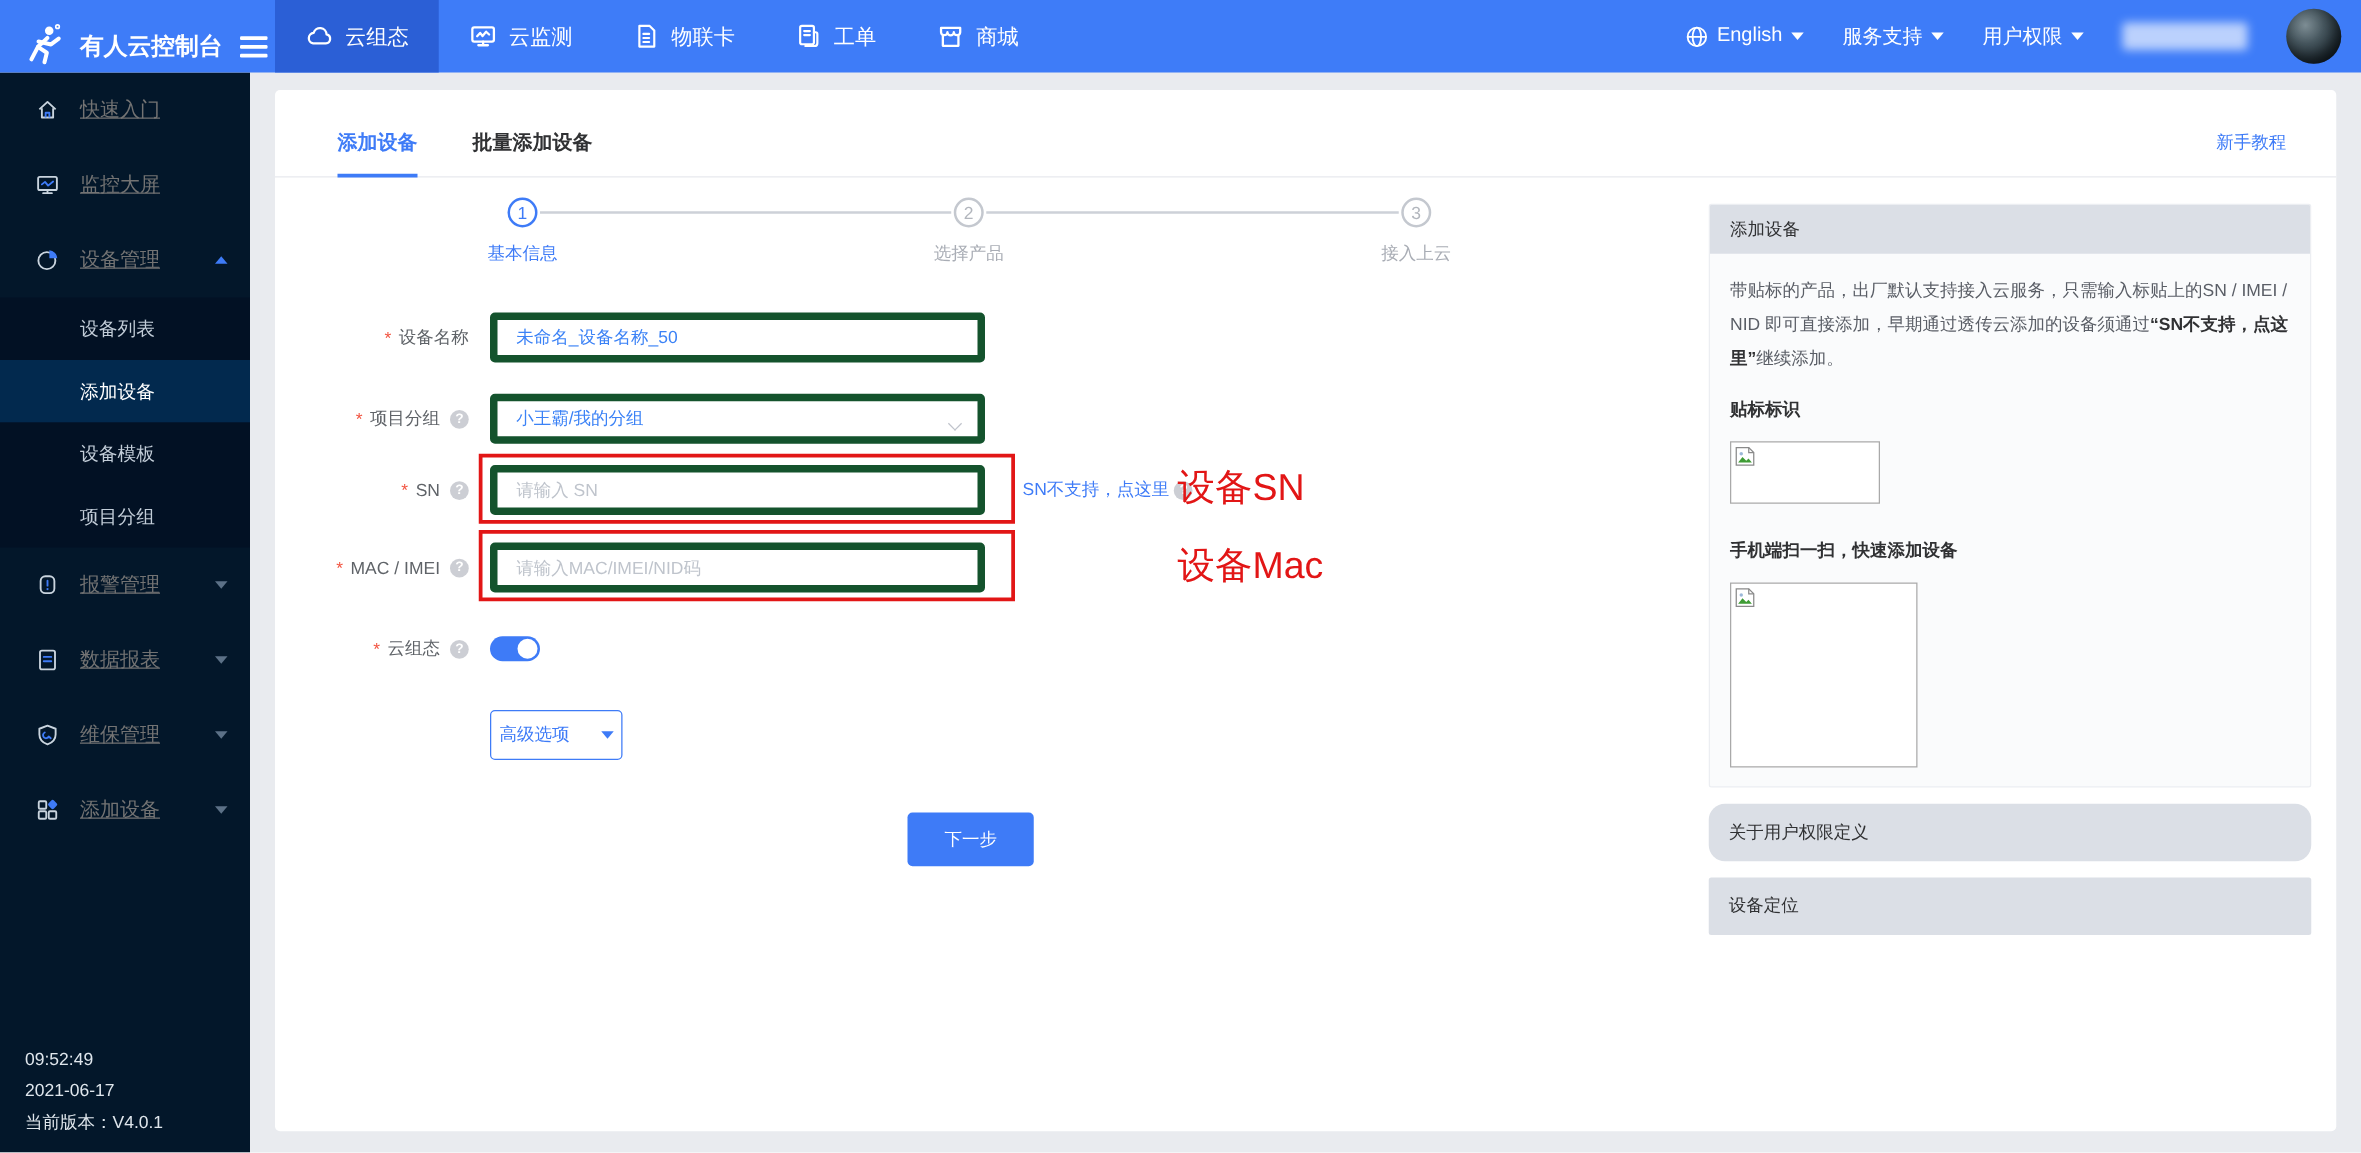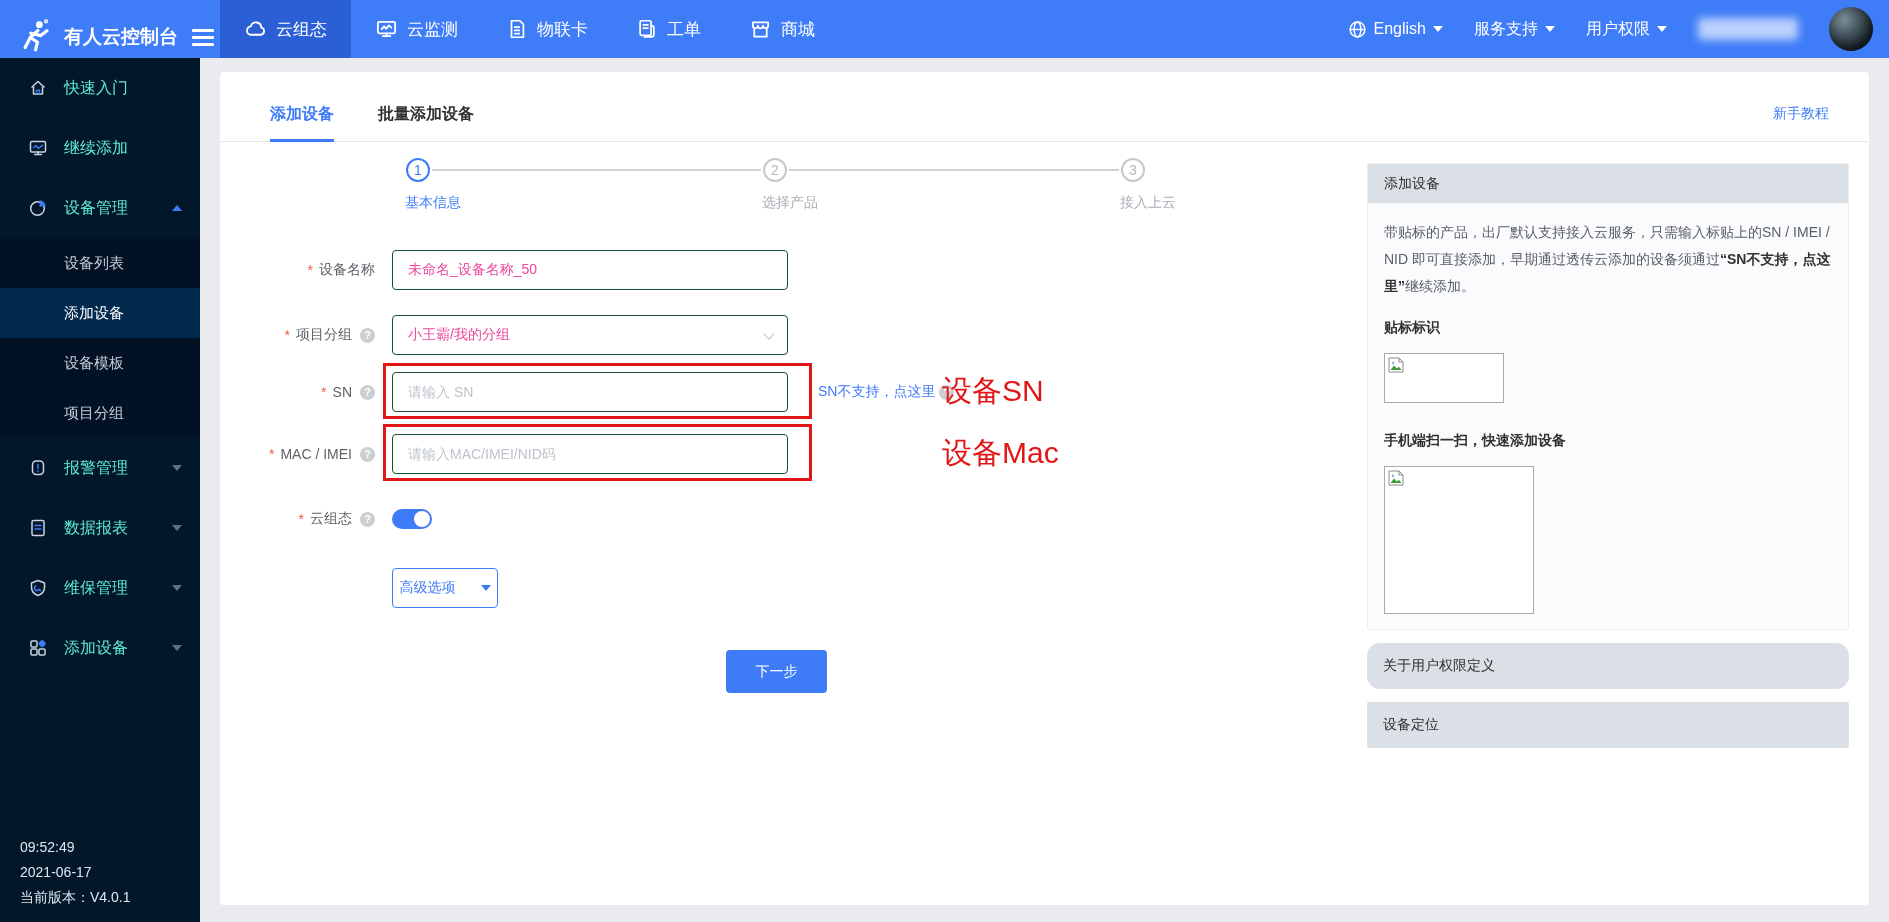--- a/index.html
+++ b/index.html
@@ -26,21 +26,21 @@
   .caret-down { width:0; height:0; border-left:5px solid transparent; border-right:5px solid transparent;
     border-top:6px solid currentColor; display:inline-block; }
   .blurname { width:100px; height:22px; background:rgba(255,255,255,.65); border-radius:3px; filter:blur(4px); }
   .avatar { width:44px; height:44px; border-radius:50%;
     background:radial-gradient(circle at 35% 30%, #7d8d94 0%, #46565e 35%, #17232b 80%);
     box-shadow:inset -4px -6px 10px rgba(0,0,0,.5); }
 
   
   .sidebar { position:absolute; left:0; top:58px; width:200px; height:864px; background:#03172a; z-index:5; }
   .side-item { height:60px; display:flex; align-items:center; gap:16px; padding-left:28px;
-    color:#5eead4; font-size:16px; position:relative; cursor:pointer; }
+    color:#737373; font-size:16px; position:relative; cursor:pointer;text-decoration:underline; }
   .side-item .arrow { position:absolute; right:18px; }
   .arrow-up { width:0; height:0; border-left:5px solid transparent; border-right:5px solid transparent;
     border-bottom:6px solid #3e7bf7; }
   .arrow-dn { width:0; height:0; border-left:5px solid transparent; border-right:5px solid transparent;
     border-top:6px solid #5c7187; }
   .side-sub { height:50px; display:flex; align-items:center; padding-left:64px;
     background:#021124; color:#c2cdd8; font-size:15px; cursor:pointer; }
   .side-sub.active { background:#02294e; color:#ffffff; }
   .side-footer { position:absolute; left:20px; bottom:12px; color:#dfe6ec; font-size:14px; line-height:25px; }
 
@@ -54,33 +54,33 @@
   .tab.active { color:#3e7bf7; border-bottom-color:#3e7bf7; }
   .tutorial { position:absolute; right:40px; top:33px; color:#3e7bf7; font-size:14px; cursor:pointer; }
 
   
   .stepper { position:absolute; left:0; top:86px; width:1140px; height:60px; }
   .step-circle { position:absolute; top:0; width:24px; height:24px; border-radius:50%;
     border:2px solid #c4c8cf; background:#fff; color:#b2b6bd; font-size:14px;
     display:flex; align-items:center; justify-content:center; transform:translateX(-50%); }
   .step-circle.active { border-color:#3e7bf7; color:#3e7bf7; }
   .step-line { position:absolute; top:11px; height:2px; background:#cdd1d8; }
-  .step-label { position:absolute; top:36px; transform:translateX(-50%); font-size:14px; color:#a9adb5; white-space:nowrap;margin-left:15px; }
+  .step-label { position:absolute; top:36px; transform:translateX(-50%); font-size:14px; color:#a9adb5; white-space:nowrap; }
   .step-label.active { color:#3e7bf7; }
 
   
   .frow { position:absolute; left:0; height:40px; display:flex; align-items:center; }
   .flabel { width:155px; display:flex; justify-content:flex-end; align-items:center; gap:4px;
     font-size:14px; color:#5f6368; }
   .req { color:#f25643; margin-right:2px; }
   .qmark { width:15px; height:15px; border-radius:50%; background:#ccced4; color:#fff;
     font-size:11px; line-height:15px; text-align:center; font-weight:bold; margin-left:4px; flex:none; cursor:pointer; }
   .qmark::before { content:"?"; }
-  .finput, .fselect { margin-left:17px; width:396px; height:40px; border:1px solid #14532d;
-    border-radius:4px; padding:0 15px; font-size:14px; color:#ec4899; background:#fff;
+  .finput, .fselect { margin-left:17px; width:396px; height:40px; border:6px solid #14532d;
+    border-radius:4px; padding:0 15px; font-size:14px; color:#3b82f6; background:#fff;
     font-family:"Liberation Sans","DejaVu Sans",sans-serif; }
   .finput::placeholder { color:#bfc4cc; }
   .fselect { display:flex; align-items:center; position:relative; cursor:pointer; }
   .fselect .chev { position:absolute; right:14px; top:14px; width:8px; height:8px;
     border-right:1.8px solid #c0c4cc; border-bottom:1.8px solid #c0c4cc; transform:rotate(45deg); }
   .toggle { margin-left:17px; width:40px; height:20px; border-radius:10px; background:#3e7bf7;
     position:relative; cursor:pointer; }
   .toggle::after { content:""; position:absolute; right:2px; top:2px; width:16px; height:16px;
     border-radius:50%; background:#fff; }
   .btn-outline { position:absolute; left:172px; top:496px; width:106px; height:40px;
@@ -225,21 +225,21 @@
     <span>快速入门</span>
   </div>
   <div class="side-item">
     <span>
       <svg width="20" height="20" viewBox="0 0 20 20" fill="none" stroke="#c9d4de" stroke-width="1.5" stroke-linejoin="round" stroke-linecap="round">
         <rect x="2.5" y="3.5" width="15" height="10.5" rx="1.3"></rect>
         <path d="M5.5 9.5 L8 7.5 L10.5 10.5 L14.5 7.2" stroke="#3e7bf7"></path>
         <path d="M10 14 v2.5 M6.5 16.5 h7"></path>
       </svg>
     </span>
-    <span>继续添加</span>
+    <span>监控大屏</span>
   </div>
   <div class="side-item">
     <span>
       <svg width="20" height="20" viewBox="0 0 20 20" fill="none" stroke="#c9d4de" stroke-width="1.5">
         <circle cx="9.5" cy="10.5" r="6.8"></circle>
         <path d="M11.5 8.5 V2.2 A6.8 6.8 0 0 1 17.8 8.5 Z" fill="#3e7bf7" stroke="none"></path>
       </svg>
     </span>
     <span>设备管理</span>
     <span class="arrow arrow-up"></span>

